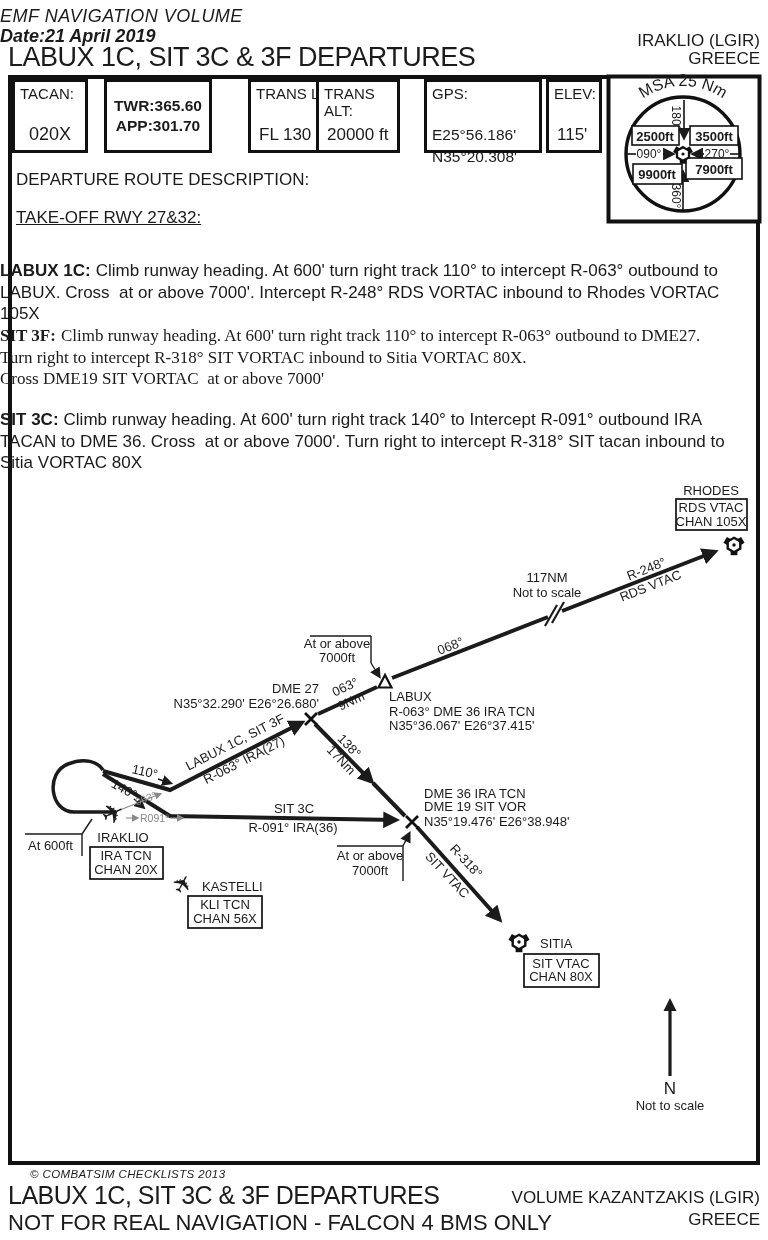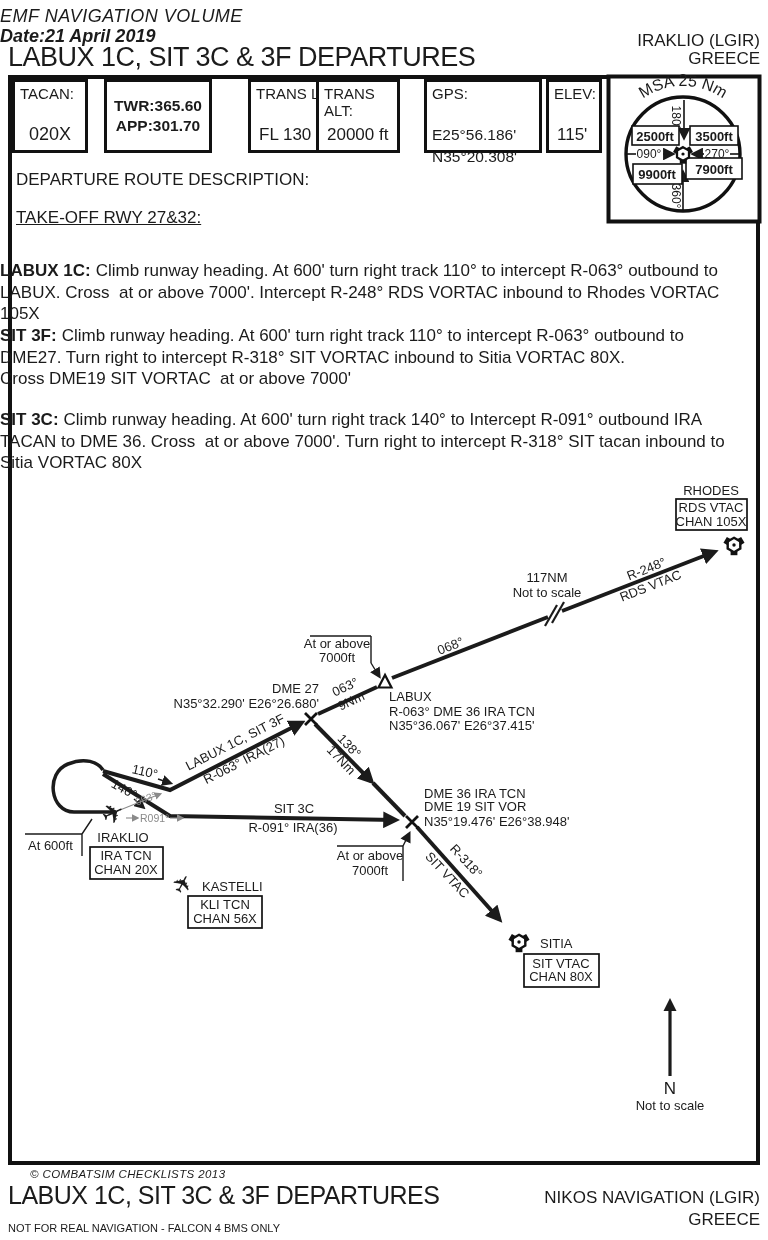--- a/index.html
+++ b/index.html
@@ -23,21 +23,21 @@
   .gps-l2{position:absolute;top:44px;left:5px;font-size:15.5px;}
   .desc-head{left:16px;top:170px;font-size:17px;}
   .desc-rwy{left:16px;top:208px;font-size:17px;text-decoration:underline;}
   .proc{position:absolute;left:0;width:736px;font-size:17px;line-height:21.5px;}
   .proc b{margin-right:5px;}
   .proc .body{white-space:pre-wrap;}
   .proc .body2{display:block;white-space:pre-wrap;}
   .ft-copy{left:0;width:768px;top:1168px;font-size:11.5px;letter-spacing:.4px;padding-left:30px;}
   .ft-title{left:8px;top:1181px;font-size:25px;letter-spacing:-.5px;}
   .ft-apt{right:8px;top:1188px;font-size:17px;}
-  .ft-disc{left:8px;top:1210px;font-size:11px;margin-top:12px;}
+  .ft-disc{left:8px;top:1210px;font-size:22px;}
   .ft-cty{right:8px;top:1210px;font-size:17px;}
   svg{position:absolute;left:0;top:0;}
   svg text{font-family:"Liberation Sans",sans-serif;fill:#1b1b1b;}
   .t13{font-size:13px;} .t12{font-size:12px;} .t10{font-size:10.5px;}
   .bold{font-weight:bold;}
   .gray{fill:#8a8a8a;}
   .plane{font-family:"DejaVu Sans",sans-serif;}
 </style>
 </head>
 <body>
@@ -75,26 +75,26 @@
   </div>
   <div class="cell" style="left:546px;width:56px;">
     <span class="lab">ELEV:</span>
     <span class="val">115'</span>
   </div>
 
   <div class="abs desc-head">DEPARTURE ROUTE DESCRIPTION:</div>
   <div class="abs desc-rwy">TAKE-OFF RWY 27&amp;32:</div>
 
   <p class="proc" style="top:243px;"><b>LABUX 1C:</b><span class="body">Climb runway heading. At 600' turn right track 110° to intercept R-063° outbound to LABUX. Cross  at or above 7000'. Intercept R-248° RDS VORTAC inbound to Rhodes VORTAC 105X</span><span class="body2"></span></p>
-  <p class="proc" style="top:308px;"><b>SIT 3F:</b><span class="body">Climb runway heading. At 600' turn right track 110° to intercept R-063° outbound to DME27. Turn right to intercept R-318° SIT VORTAC inbound to Sitia VORTAC 80X.</span><span class="body2">Cross DME19 SIT VORTAC  at or above 7000'</span></p>
+  <p class="proc" style="top:308px;font-family:Liberation Serif, serif;"><b>SIT 3F:</b><span class="body">Climb runway heading. At 600' turn right track 110° to intercept R-063° outbound to DME27. Turn right to intercept R-318° SIT VORTAC inbound to Sitia VORTAC 80X.</span><span class="body2">Cross DME19 SIT VORTAC  at or above 7000'</span></p>
   <p class="proc" style="top:392px;"><b>SIT 3C:</b><span class="body">Climb runway heading. At 600' turn right track 140° to Intercept R-091° outbound IRA TACAN to DME 36. Cross  at or above 7000'. Turn right to intercept R-318° SIT tacan inbound to Sitia VORTAC 80X</span><span class="body2"></span></p>
 
   <div class="abs ctr ft-copy">© COMBATSIM CHECKLISTS 2013</div>
   <div class="abs ft-title">LABUX 1C, SIT 3C &amp; 3F DEPARTURES</div>
-  <div class="abs rgt ft-apt">NIKOS NAVIGATION (LGIR)</div>
+  <div class="abs rgt ft-apt">VOLUME KAZANTZAKIS (LGIR)</div>
   <div class="abs ft-disc">NOT FOR REAL NAVIGATION - FALCON 4 BMS ONLY</div>
   <div class="abs rgt ft-cty">GREECE</div>
 
   <svg width="768" height="1240" viewBox="0 0 768 1240">
     <defs>
       <marker id="arr" viewBox="0 0 10 10" refX="7" refY="5" markerWidth="4.2" markerHeight="4.2" orient="auto">
         <path d="M0 0 L10 5 L0 10 z" fill="#1b1b1b"></path>
         </marker>
       <marker id="arrT" viewBox="0 0 10 10" refX="7" refY="5" markerWidth="8" markerHeight="8" orient="auto">
         <path d="M0 0 L10 5 L0 10 z" fill="#1b1b1b"></path>

